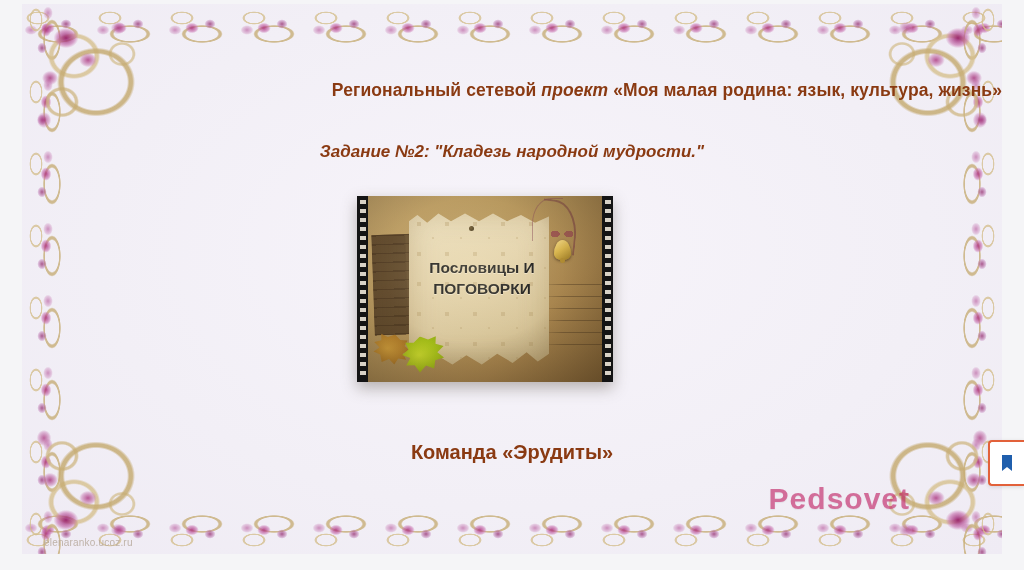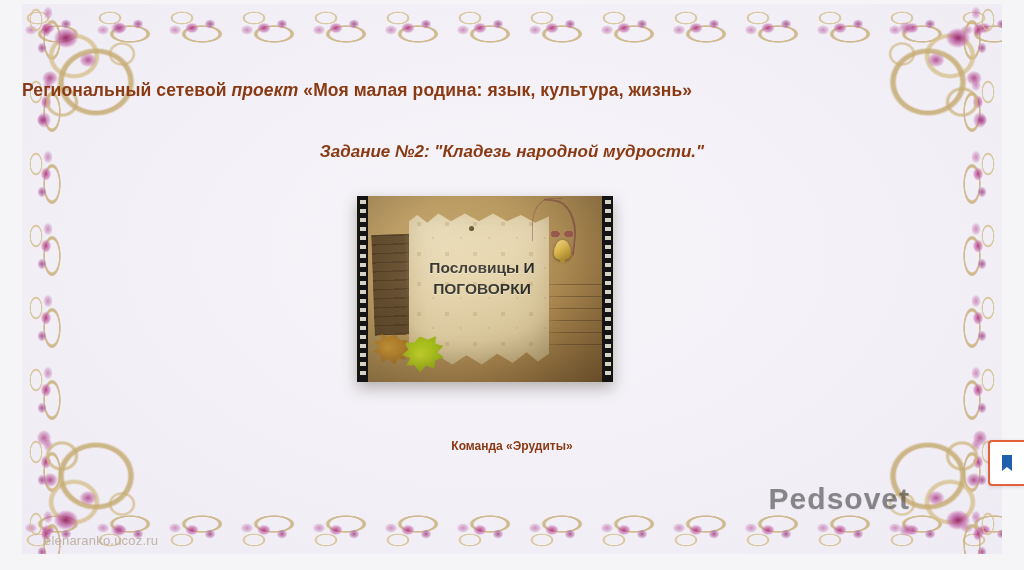--- a/index.html
+++ b/index.html
@@ -78,21 +78,21 @@
       
       radial-gradient(ellipse 52px 46px at 74px 78px, rgba(0,0,0,0) 60%, rgba(198,172,116,.85) 64%, rgba(198,172,116,.85) 70%, rgba(0,0,0,0) 75%),
       radial-gradient(ellipse 34px 30px at 52px 52px, rgba(0,0,0,0) 58%, rgba(214,192,142,.8) 63%, rgba(214,192,142,.8) 71%, rgba(0,0,0,0) 77%),
       radial-gradient(ellipse 22px 20px at 40px 98px, rgba(0,0,0,0) 55%, rgba(206,182,130,.75) 61%, rgba(206,182,130,.75) 70%, rgba(0,0,0,0) 77%),
       radial-gradient(ellipse 18px 16px at 100px 50px, rgba(0,0,0,0) 55%, rgba(210,188,138,.7) 61%, rgba(210,188,138,.7) 70%, rgba(0,0,0,0) 77%);
   }
 
   
   .headline{
     position:absolute;left:0;right:0;top:76px;
-    text-align:left;
+    text-align:right;
     color:#8a3a12;
     font-size:17.5px;
     font-weight:bold;
     letter-spacing:.1px;
     line-height:1.25;
   }
   .headline .em{font-style:italic;}
   .subline{
     position:absolute;left:0;right:0;top:138px;
     text-align:center;
@@ -233,32 +233,32 @@
   }
   
   .pin{
     position:absolute;left:112px;top:30px;width:5px;height:5px;border-radius:50%;
     background:radial-gradient(circle at 35% 35%, #6f5a32, #3b2f18);
   }
 
   
   .team{
     position:absolute;left:0;right:0;top:434px;
-    text-align:center;color:#8a3a12;font-weight:bold;font-size:12px;line-height:1.45;
+    text-align:center;color:#8a3a12;font-weight:bold;font-size:20px;line-height:1.45;
   }
 
   
   .wm-site{
     position:absolute;left:22px;bottom:6px;
-    color:#b7a99c;font-size:13px;letter-spacing:.2px;
+    color:#b7a99c;font-size:10px;letter-spacing:.2px;
     opacity:.85;
   }
   .wm-pedsovet{
     position:absolute;right:92px;bottom:38px;
-    color:#404040;opacity:.6;
+    color:#be185d;opacity:.6;
     font-size:30px;font-weight:bold;letter-spacing:1px;
     text-shadow:0 1px 1px rgba(170,160,175,.35);
   }
 
   
   #bookmark-widget{
     position:absolute;right:0;top:440px;
     width:34px;height:42px;
     background:#ffffff;
     border:2px solid #e2613a;

